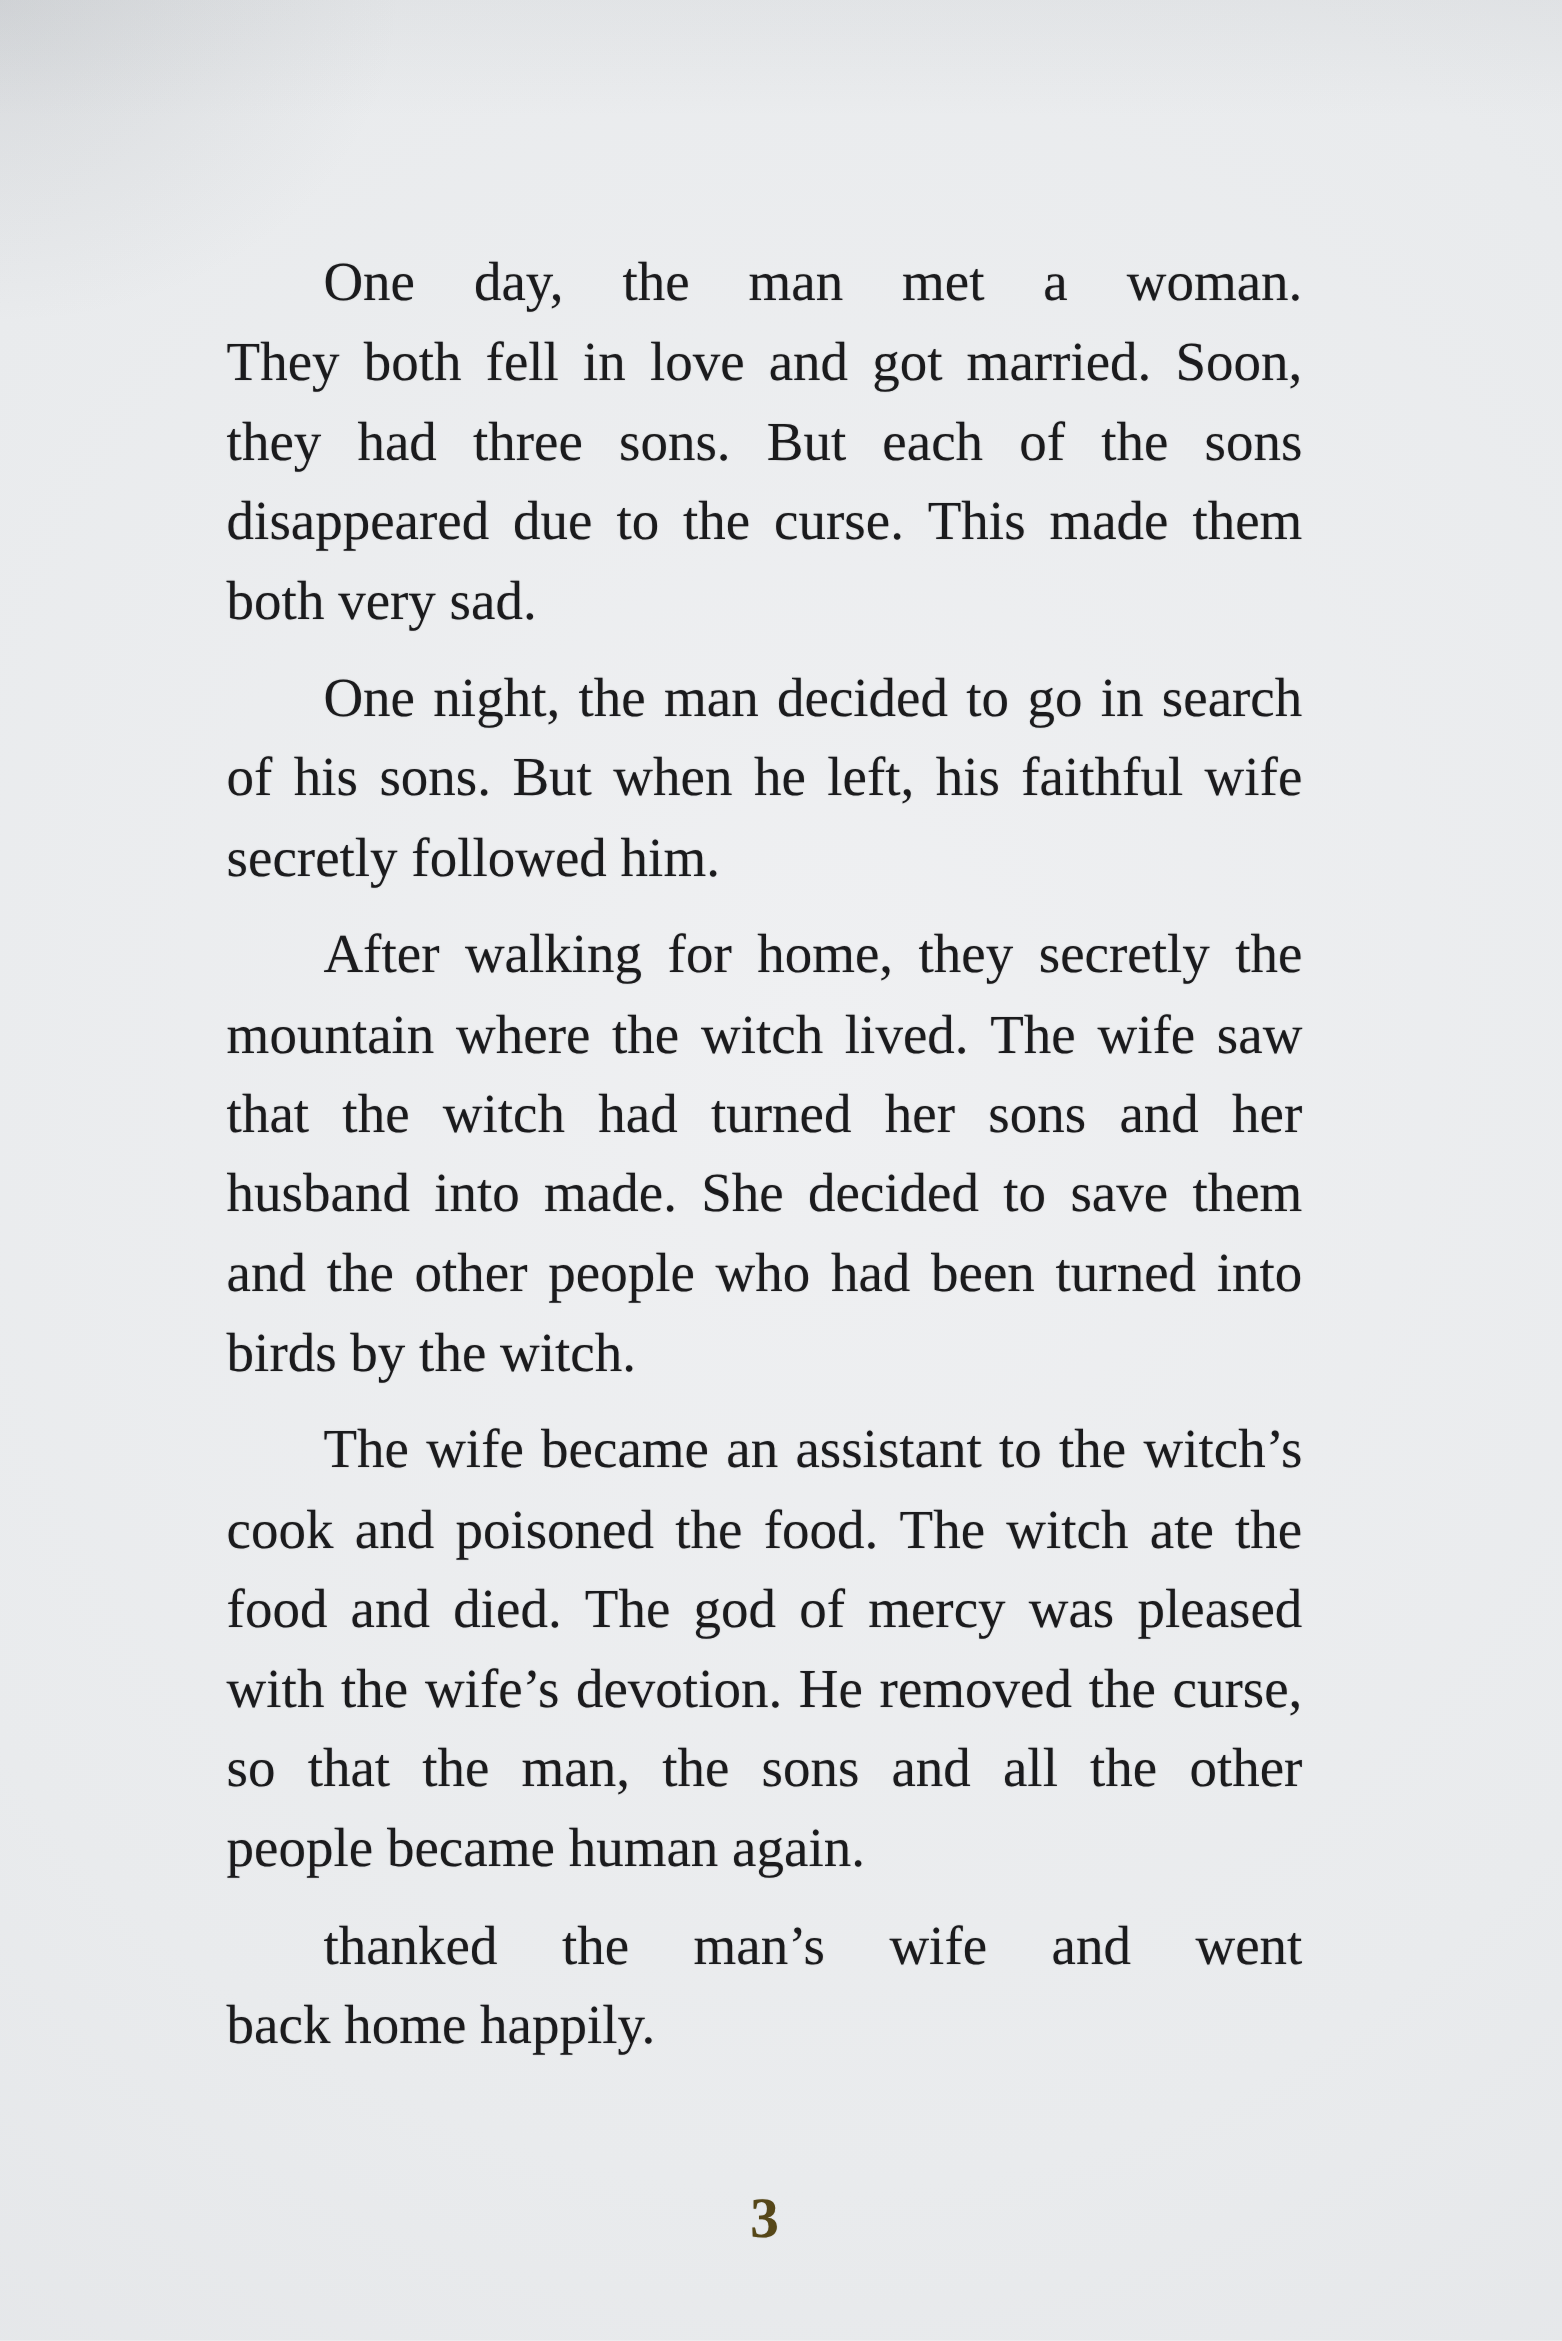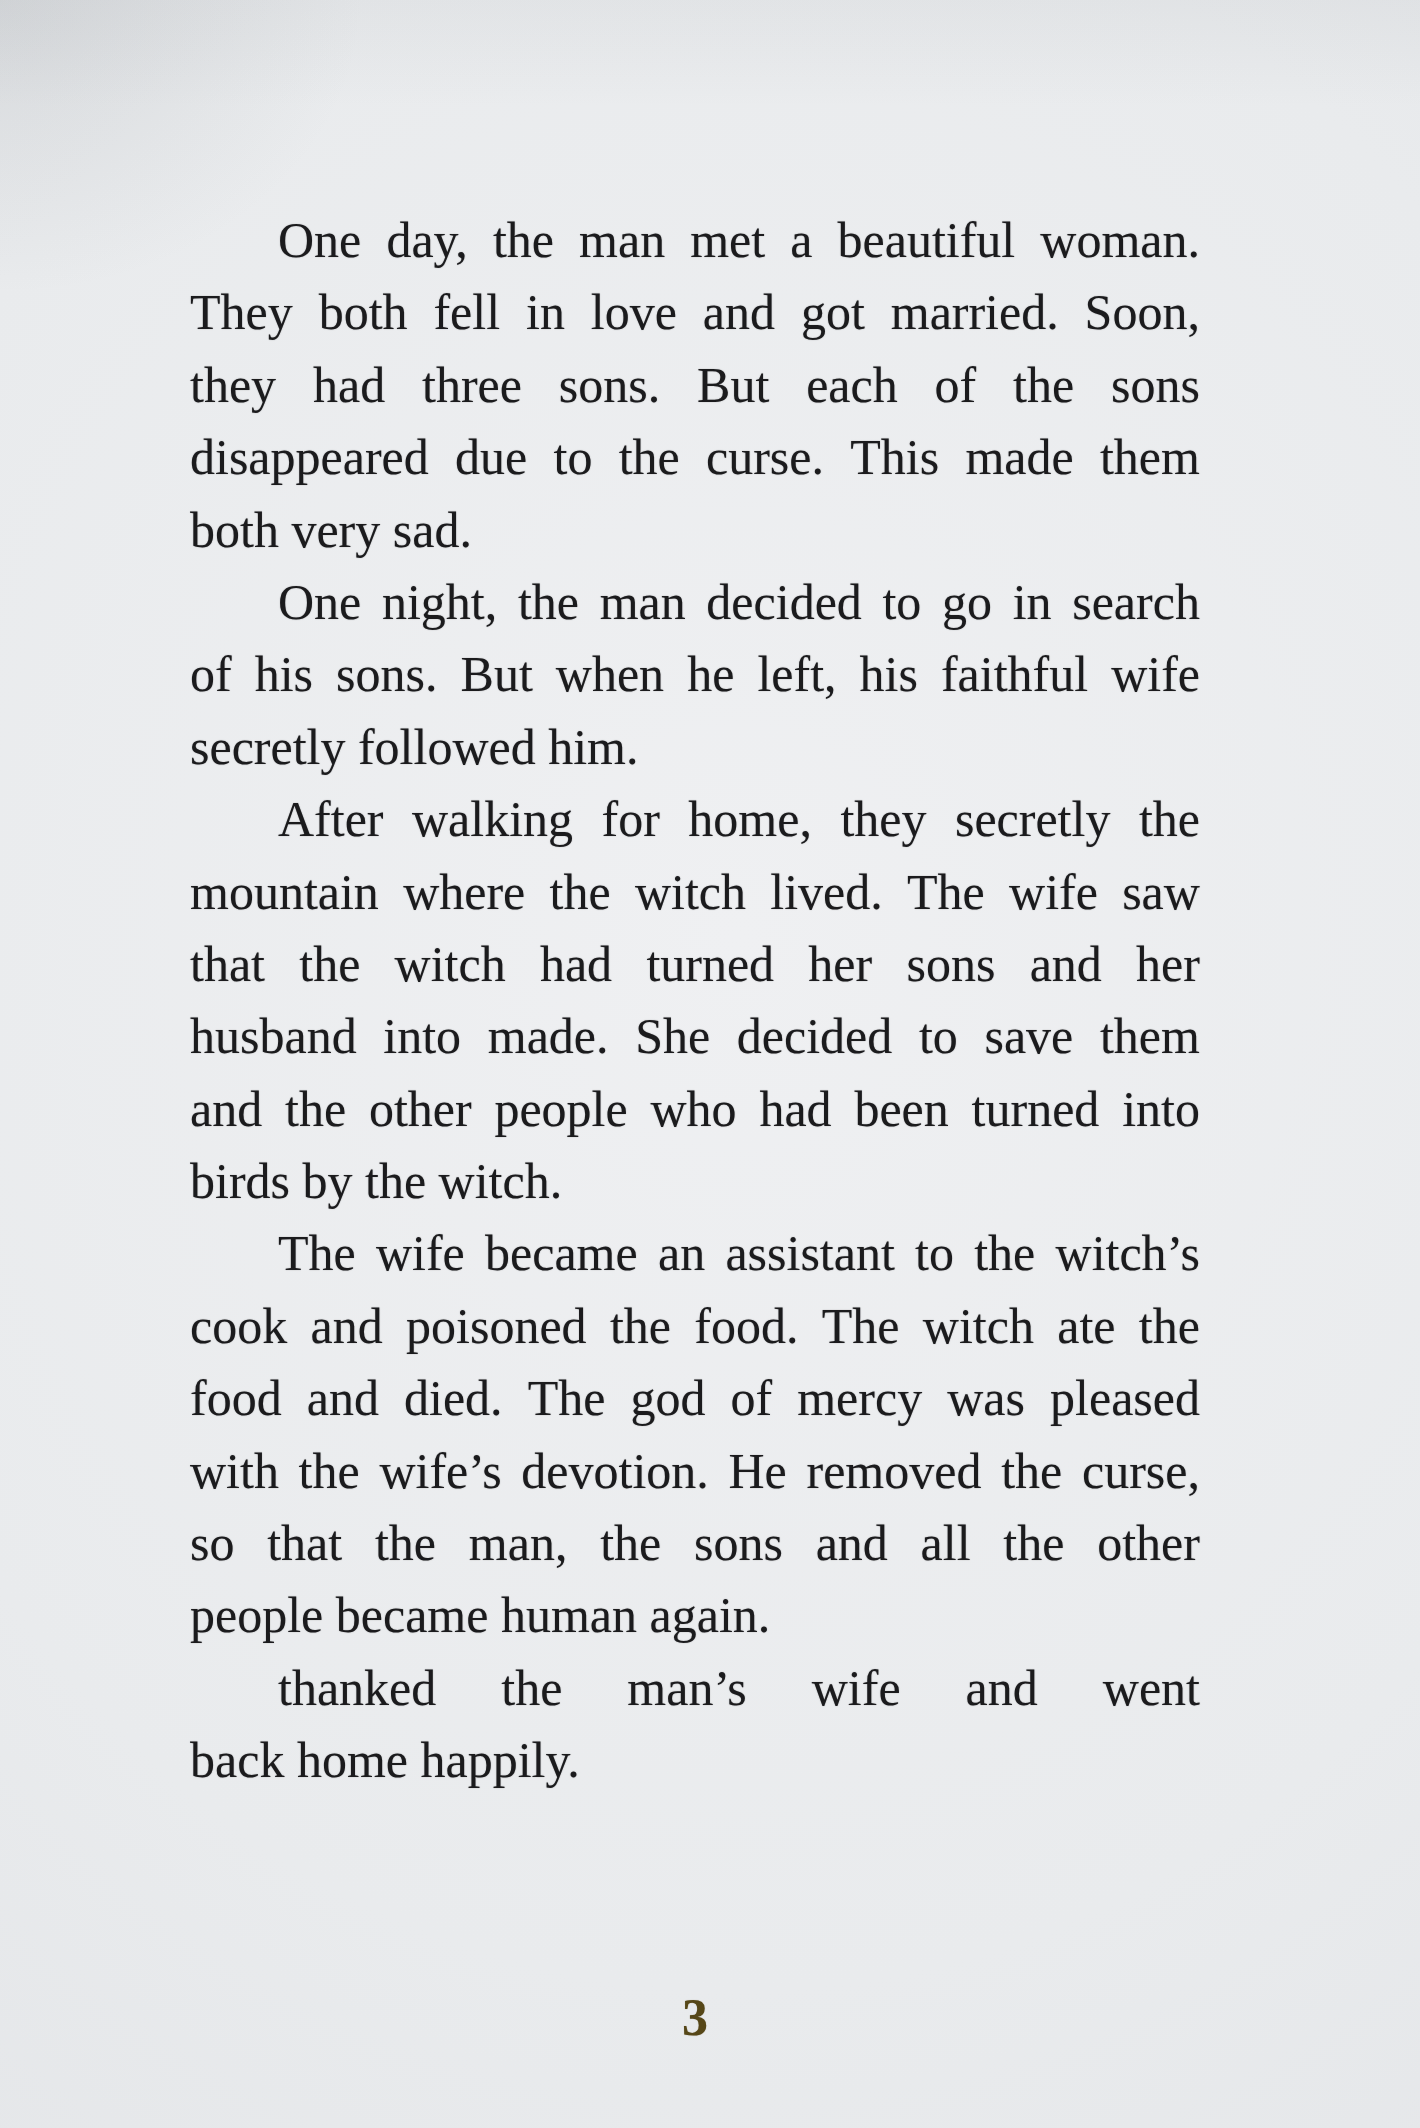--- a/index.html
+++ b/index.html
@@ -24,21 +24,21 @@
   .text-block {
     position: absolute;
     left: 190px;
     top: 204px;
     width: 1010px;
     font-size: 50px;
     color: var(--ink);
     text-shadow: 0 0 1.2px rgba(27,27,29,0.38);
   }
   .paragraph {
-    margin: 0;
+    margin: 16px;
   }
   .line {
     height: 72.4px;
     line-height: 72.4px;
     display: flex;
     justify-content: space-between;
     align-items: baseline;
     white-space: pre;
   }
   .line.plain {
@@ -60,21 +60,21 @@
     color: var(--pagenum-ink);
     text-shadow: 0 0 1px rgba(86,71,24,0.4);
   }
 </style>
 </head>
 <body>
 
 <div class="page">
   <div class="text-block" id="story-text">
       <div class="paragraph">
-        <div class="line indent"><span>One</span><span>day,</span><span>the</span><span>man</span><span>met</span><span>a</span><span>beautiful</span><span>woman.</span></div>
+        <div class="line indent"><span>One</span><span>day,</span><span>the</span><span>man</span><span>met</span><span>a</span><span>woman.</span></div>
         <div class="line"><span>They</span><span>both</span><span>fell</span><span>in</span><span>love</span><span>and</span><span>got</span><span>married.</span><span>Soon,</span></div>
         <div class="line"><span>they</span><span>had</span><span>three</span><span>sons.</span><span>But</span><span>each</span><span>of</span><span>the</span><span>sons</span></div>
         <div class="line"><span>disappeared</span><span>due</span><span>to</span><span>the</span><span>curse.</span><span>This</span><span>made</span><span>them</span></div>
         <div class="line plain">both very sad.</div>
       </div>
       <div class="paragraph">
         <div class="line indent"><span>One</span><span>night,</span><span>the</span><span>man</span><span>decided</span><span>to</span><span>go</span><span>in</span><span>search</span></div>
         <div class="line"><span>of</span><span>his</span><span>sons.</span><span>But</span><span>when</span><span>he</span><span>left,</span><span>his</span><span>faithful</span><span>wife</span></div>
         <div class="line plain">secretly followed him.</div>
       </div>

